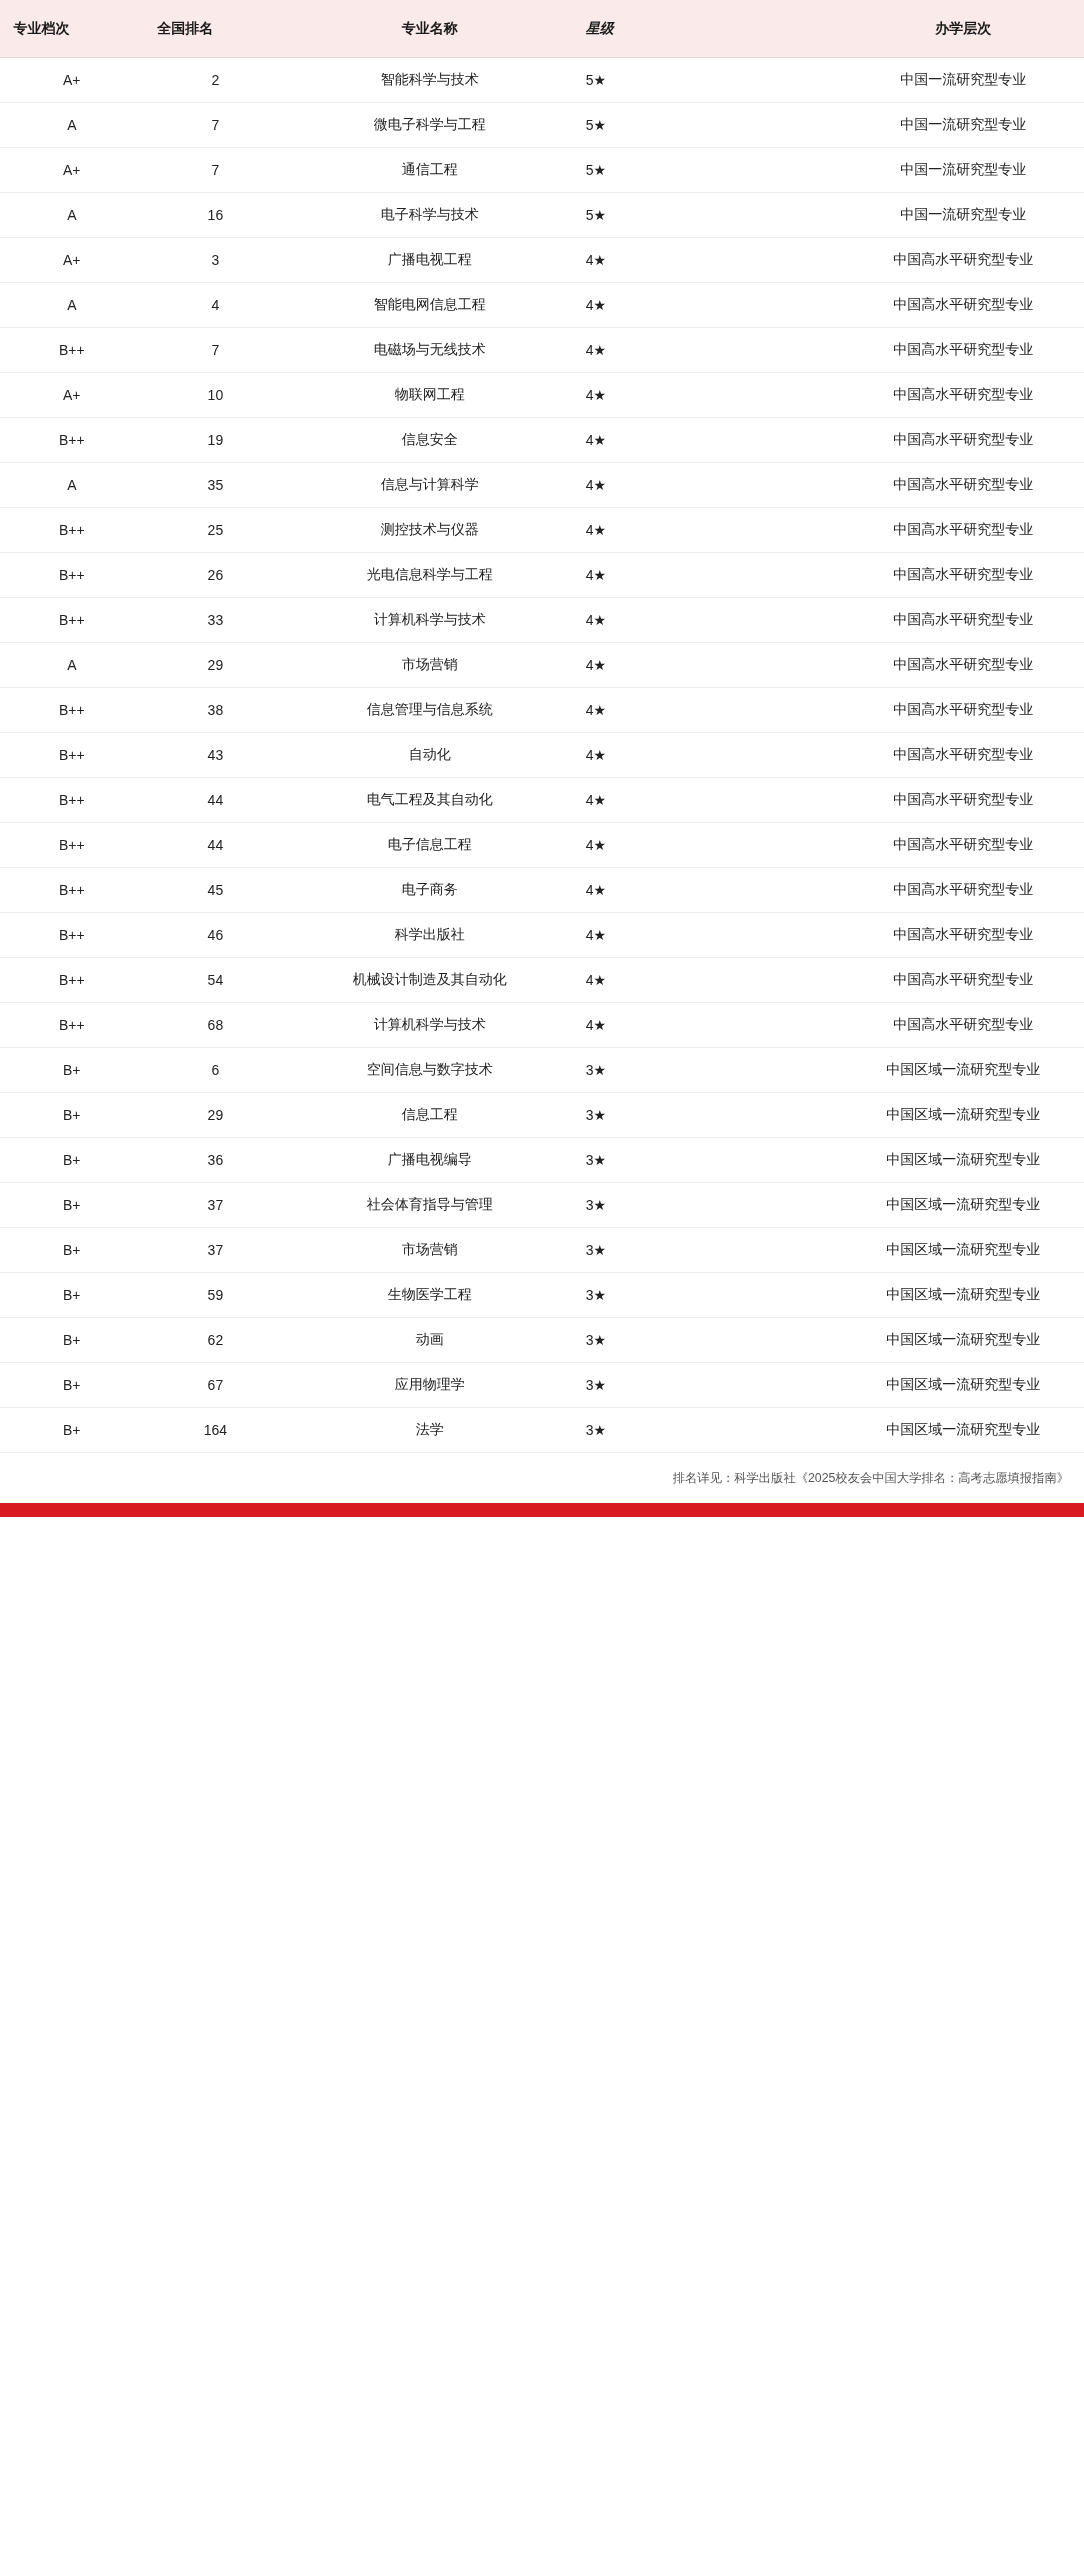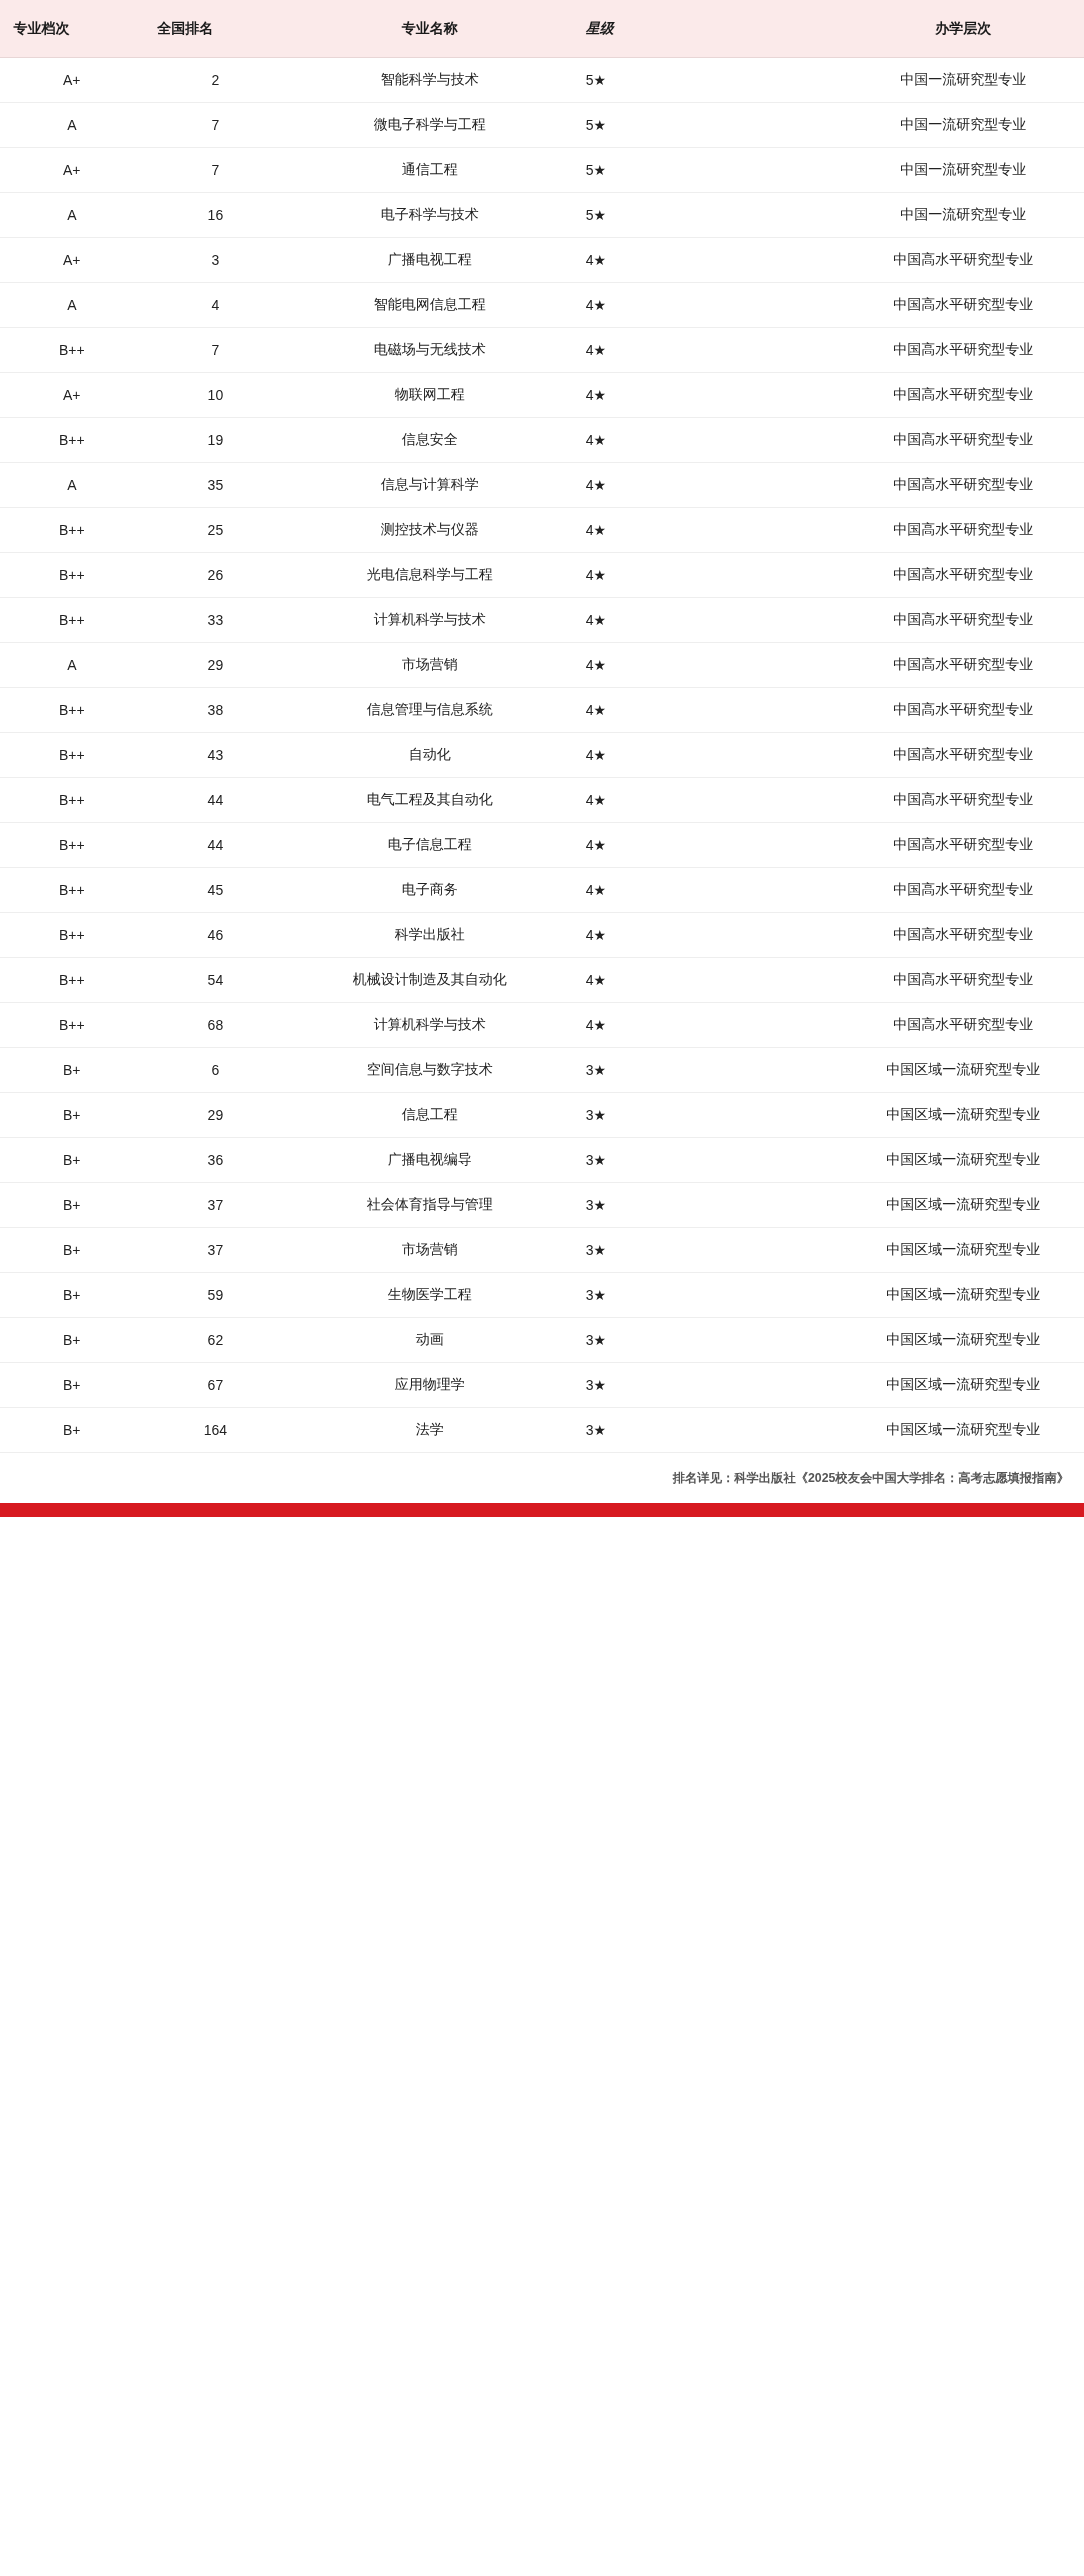--- a/index.html
+++ b/index.html
@@ -72,21 +72,20 @@
   }
   table.rank-table tbody tr:last-child td {
     border-bottom: 0.6px solid #eeeeee;
   }
   .footer-note {
     text-align: right;
     font-size: 12.3px;
     color: #555;
     padding: 17px 16px 16px 0;
     box-sizing: border-box;
-    font-weight: bold;
   }
   .bottom-bar {
     height: 13.6px;
     background: #d71920;
     width: 100%;
   }
 </style>
 </head>
 <body>
 

